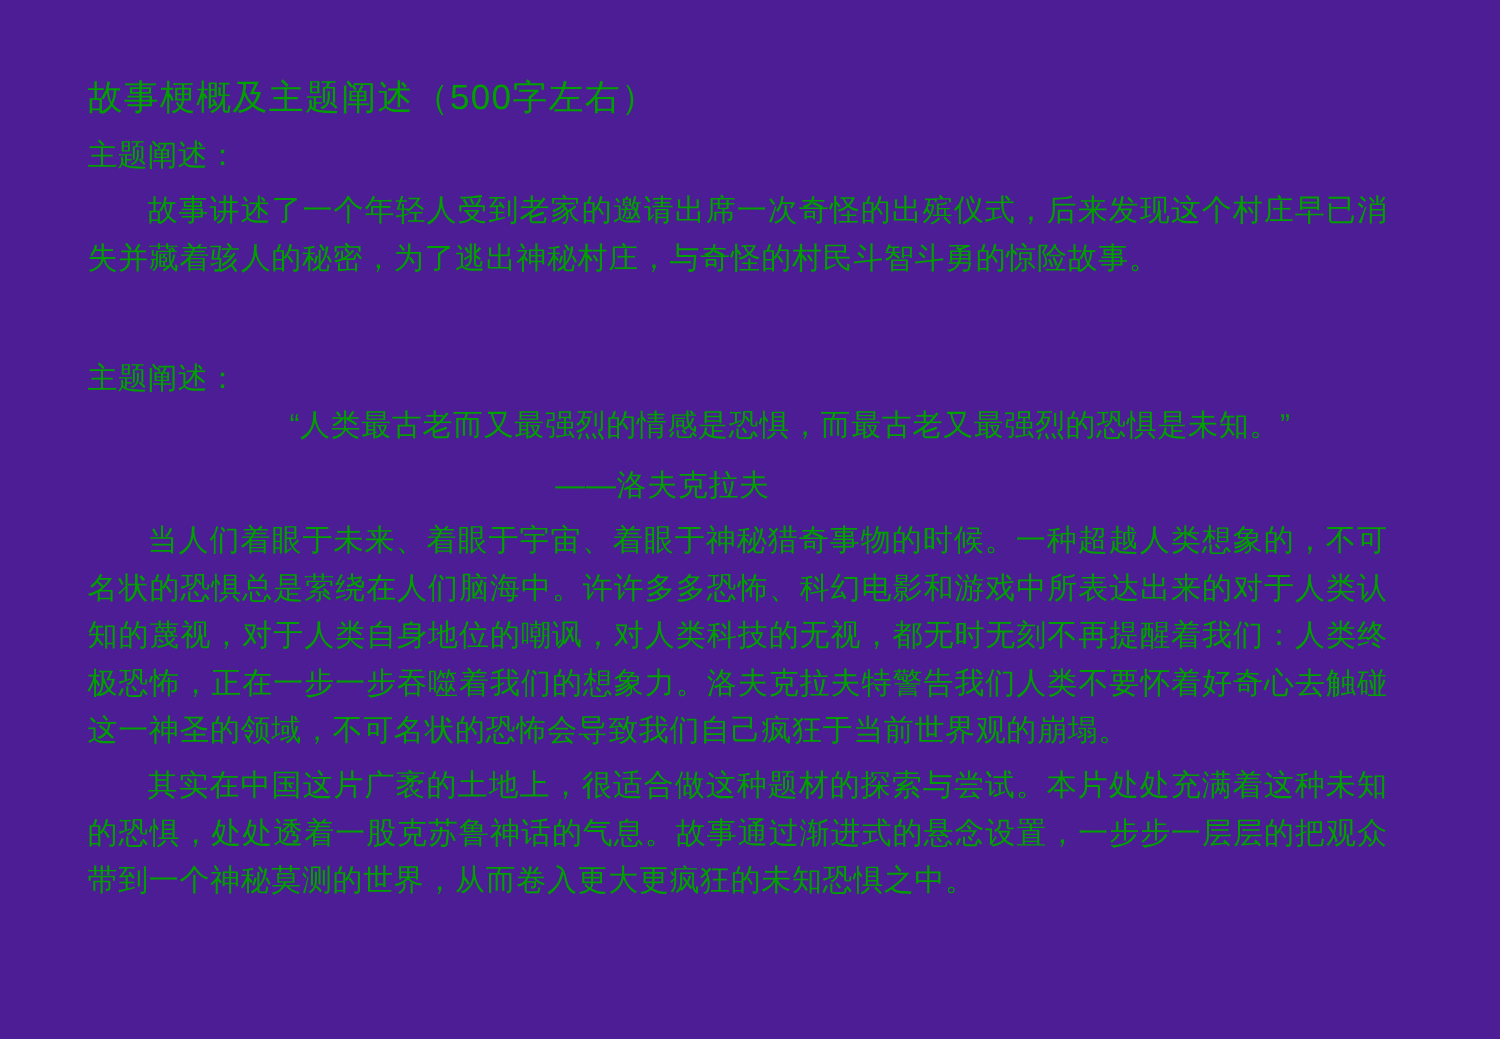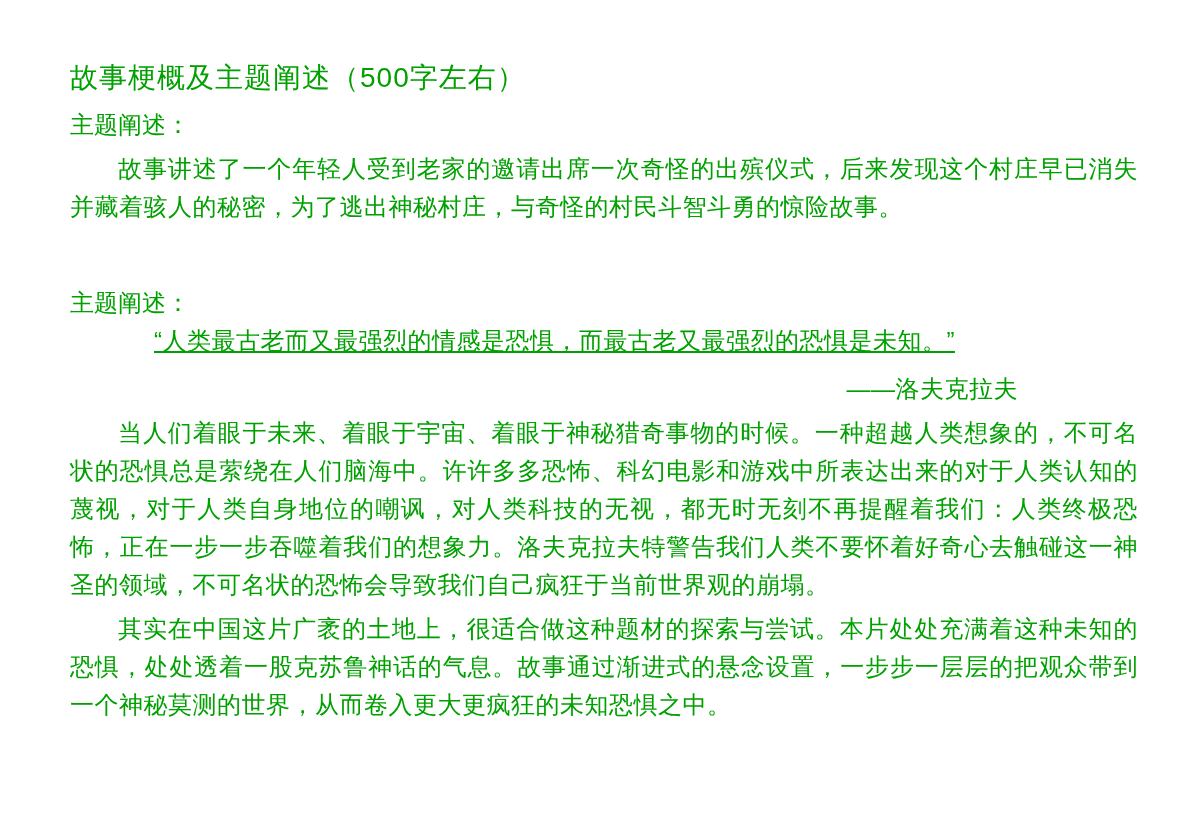--- a/index.html
+++ b/index.html
@@ -10,22 +10,22 @@
   body {
     width: 1200px;
     height: 831px;
     overflow: hidden;
     font-family: "Liberation Sans", "DejaVu Sans", sans-serif;
   }
   .slide {
     box-sizing: border-box;
     width: 1200px;
     height: 831px;
-    padding: 50px 62px 0 70px;
-    background: #ffffff;
+    padding: 50px 90px 0 70px;
+    background: #4c1d95;
     color: #00a000;
   }
   .page-title {
     font-size: 28px;
     line-height: 40px;
     font-weight: normal;
     margin: 8px 0 0 0;
     letter-spacing: 1px;
   }
   .section-heading {
@@ -41,27 +41,26 @@
     font-size: 24px;
     line-height: 38px;
     margin: 6px 0 0 0;
     text-align: justify;
     text-indent: 2em;
     letter-spacing: 0.5px;
   }
   .para.quote {
     margin: 0;
     text-indent: 3.5em;
-    text-align: left;
-    text-decoration: underline;
+    text-align: center;
   }
   .para.attribution {
     margin-top: 10px;
     text-indent: 0;
-    text-align: right;
+    text-align: center;
     padding-right: 120px;
   }
   .para.theme-p2 {
   }
   .para.closing {
     margin-top: 11px;
   }
 </style>
 </head>
 <body>

